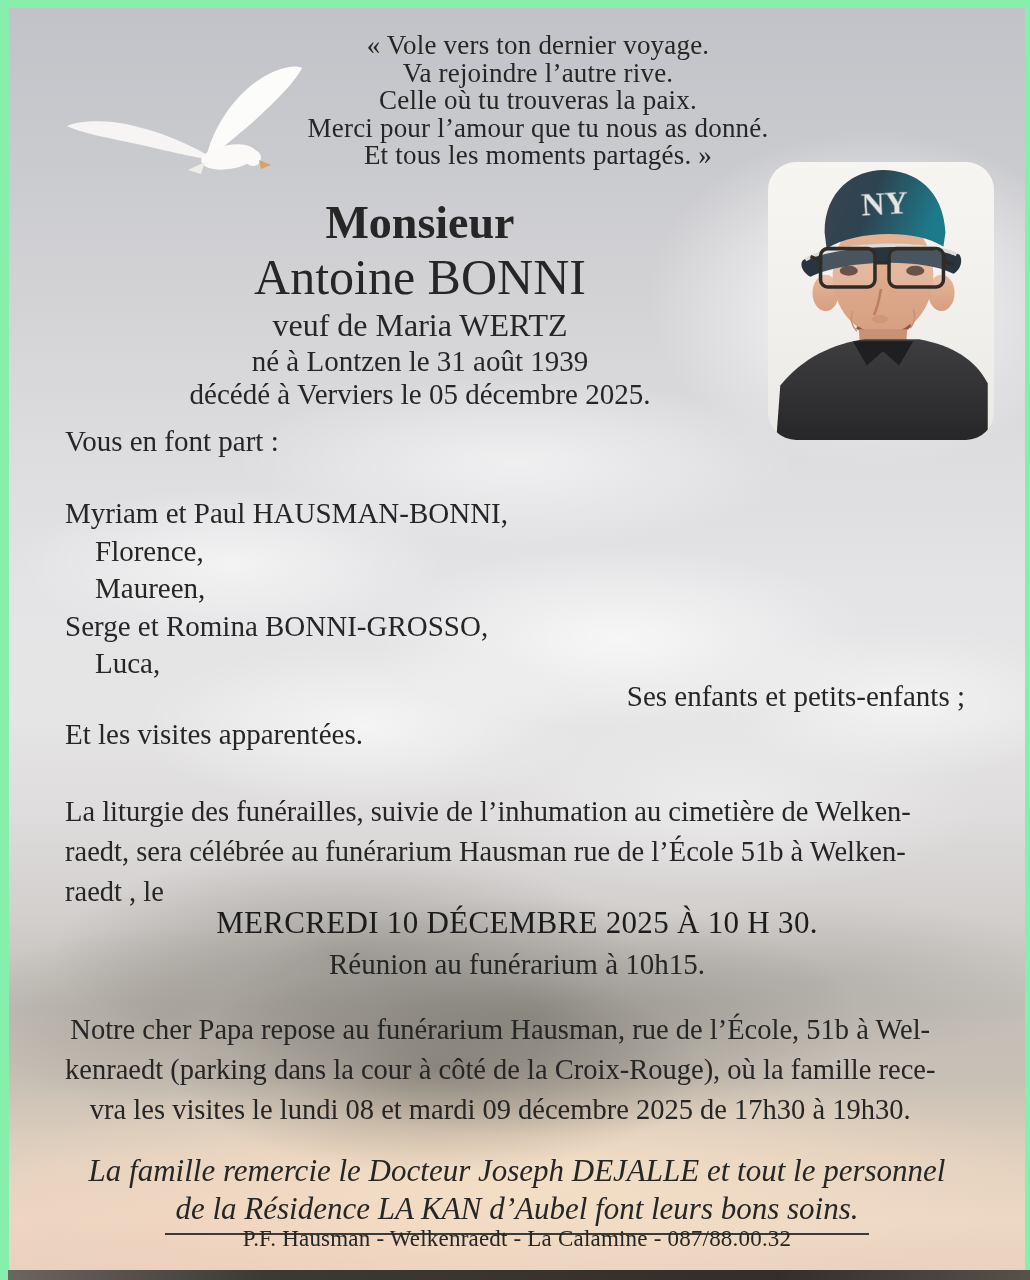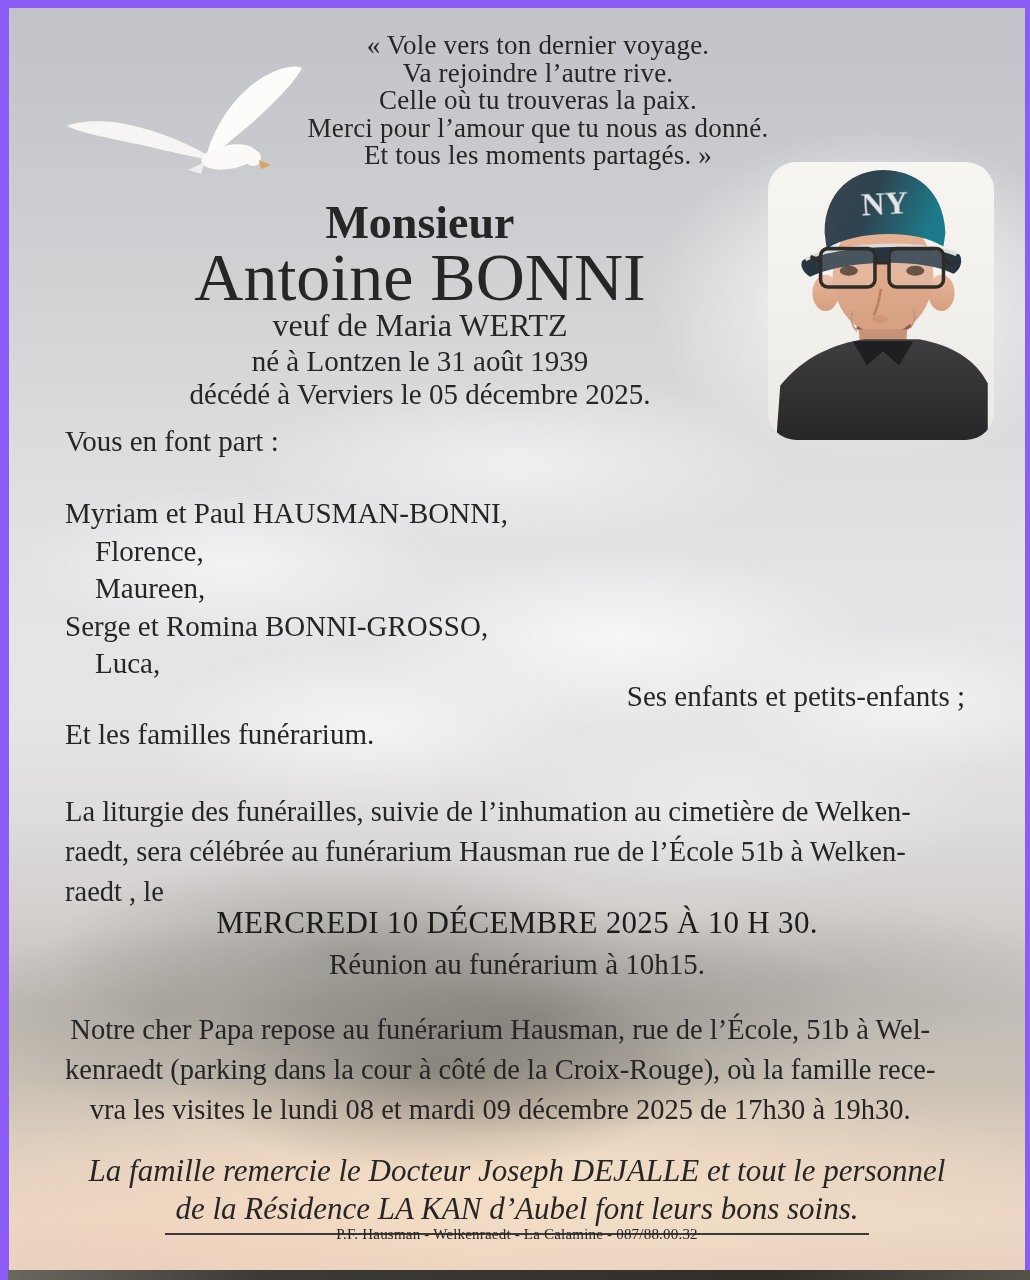--- a/index.html
+++ b/index.html
@@ -1,17 +1,17 @@
 <!DOCTYPE html>
 <html><head>
 <meta charset="utf-8">
 <style>
   html,body{margin:0;padding:0;background:#ffffff;}
   .page{
-    position:relative;width:1030px;height:1280px;background:#8b5cf6;
+    position:relative;width:1030px;height:1280px;background:#86efac;
     overflow:hidden;font-family:"Liberation Serif","DejaVu Serif",serif;color:#262626;
   }
   
   .card{
     position:absolute;left:9px;top:8px;right:5px;bottom:10px;
     background:
       radial-gradient(ellipse 320px 240px at 85% 23%, rgba(255,255,255,0.9) 0%, rgba(255,255,255,0) 70%),
       radial-gradient(ellipse 400px 120px at 50% 36%, rgba(255,255,255,0.55) 0%, rgba(255,255,255,0) 70%),
       radial-gradient(ellipse 300px 110px at 22% 44%, rgba(255,255,255,0.6) 0%, rgba(255,255,255,0) 70%),
       radial-gradient(ellipse 360px 130px at 60% 50%, rgba(255,255,255,0.7) 0%, rgba(255,255,255,0) 70%),
@@ -27,36 +27,36 @@
       radial-gradient(ellipse 500px 120px at 25% 97%, rgba(240,205,185,0.6) 0%, rgba(240,205,185,0) 75%),
       linear-gradient(180deg,#c2c3c8 0%,#c8c9cd 10%,#d2d2d5 22%,#dcdcdf 34%,#e4e3e5 46%,#e6e5e6 56%,#dedcdc 64%,#d2cfcd 72%,#c2beb8 79%,#c8c0b4 85%,#e2d0bf 91%,#ecd8c4 96%,#e9d2c0 100%);
   }
   .scan-edge{position:absolute;left:8px;right:0;bottom:0;height:10px;
     background:linear-gradient(90deg,#6a675f 0%,#3c3a35 25%,#322f2b 75%,#55524a 100%);}
   .abs{position:absolute;}
   .center{left:0;right:0;text-align:center;}
   .quote{top:24px;font-size:27px;line-height:27.5px;padding-left:42px;letter-spacing:0.2px;}
   .title-block{top:189px;left:0;width:822px;text-align:center;}
   .t-title{font-size:46px;line-height:52px;font-weight:bold;}
-  .t-name{font-size:68px;line-height:56px;}
+  .t-name{font-size:50px;line-height:56px;}
   .t-spouse{font-size:32px;line-height:40px;margin-top:0;}
   .t-line{font-size:29px;line-height:33px;}
   .intro{top:417px;left:56px;font-size:29px;}
   .family{top:487px;left:56px;font-size:29px;line-height:37.5px;}
   .ind{padding-left:30px;}
   .relation{top:672px;right:60px;font-size:29px;}
   .families{top:710px;left:56px;font-size:29px;}
   .para{left:56px;font-size:28.5px;line-height:40px;white-space:nowrap;}
   .para1{top:784px;}
   .para2{top:1002px;text-align:center;}
   .dateline{top:897px;font-size:31px;font-weight:normal;color:#1c1c1c;letter-spacing:0.3px;}
   .meeting{top:940px;font-size:29px;}
   .thanks{top:1144px;font-style:italic;font-size:31px;line-height:38px;}
   .thanks .underlined{display:inline-block;border-bottom:2.5px solid #3a3a38;padding:0 10px 5px 10px;}
-  .footer-line{top:1218px;font-size:15px;letter-spacing:0.2px;}
+  .footer-line{top:1218px;font-size:23px;letter-spacing:0.2px;}
   .gull{left:48px;top:48px;width:252px;height:120px;}
   .photo{left:759px;top:154px;width:226px;height:278px;border-radius:28px;overflow:hidden;
     background:linear-gradient(180deg,#f7f5f2 0%,#f1efec 60%,#ebe9e5 100%);}
   .photo svg{display:block;}
 </style>
 </head>
 <body>
 
 <div class="page">
   <div class="card">
@@ -139,21 +139,21 @@
 
     <div class="abs intro">Vous en font part :</div>
     <div class="abs family">
       <div>Myriam et Paul HAUSMAN-BONNI,</div>
       <div class="ind">Florence,</div>
       <div class="ind">Maureen,</div>
       <div>Serge et Romina BONNI-GROSSO,</div>
       <div class="ind">Luca,</div>
     </div>
     <div class="abs relation">Ses enfants et petits-enfants ;</div>
-    <div class="abs families">Et les familles funérarium.</div>
+    <div class="abs families">Et les visites apparentées.</div>
 
     <div class="abs para para1">
       <div>La liturgie des funérailles, suivie de l’inhumation au cimetière de Welken-</div>
       <div>raedt, sera célébrée au funérarium Hausman rue de l’École 51b à Welken-</div>
       <div>raedt , le</div>
     </div>
     <div class="abs center dateline">MERCREDI 10 DÉCEMBRE 2025 À 10 H 30.</div>
     <div class="abs center meeting">Réunion au funérarium à 10h15.</div>
 
     <div class="abs para para2">

